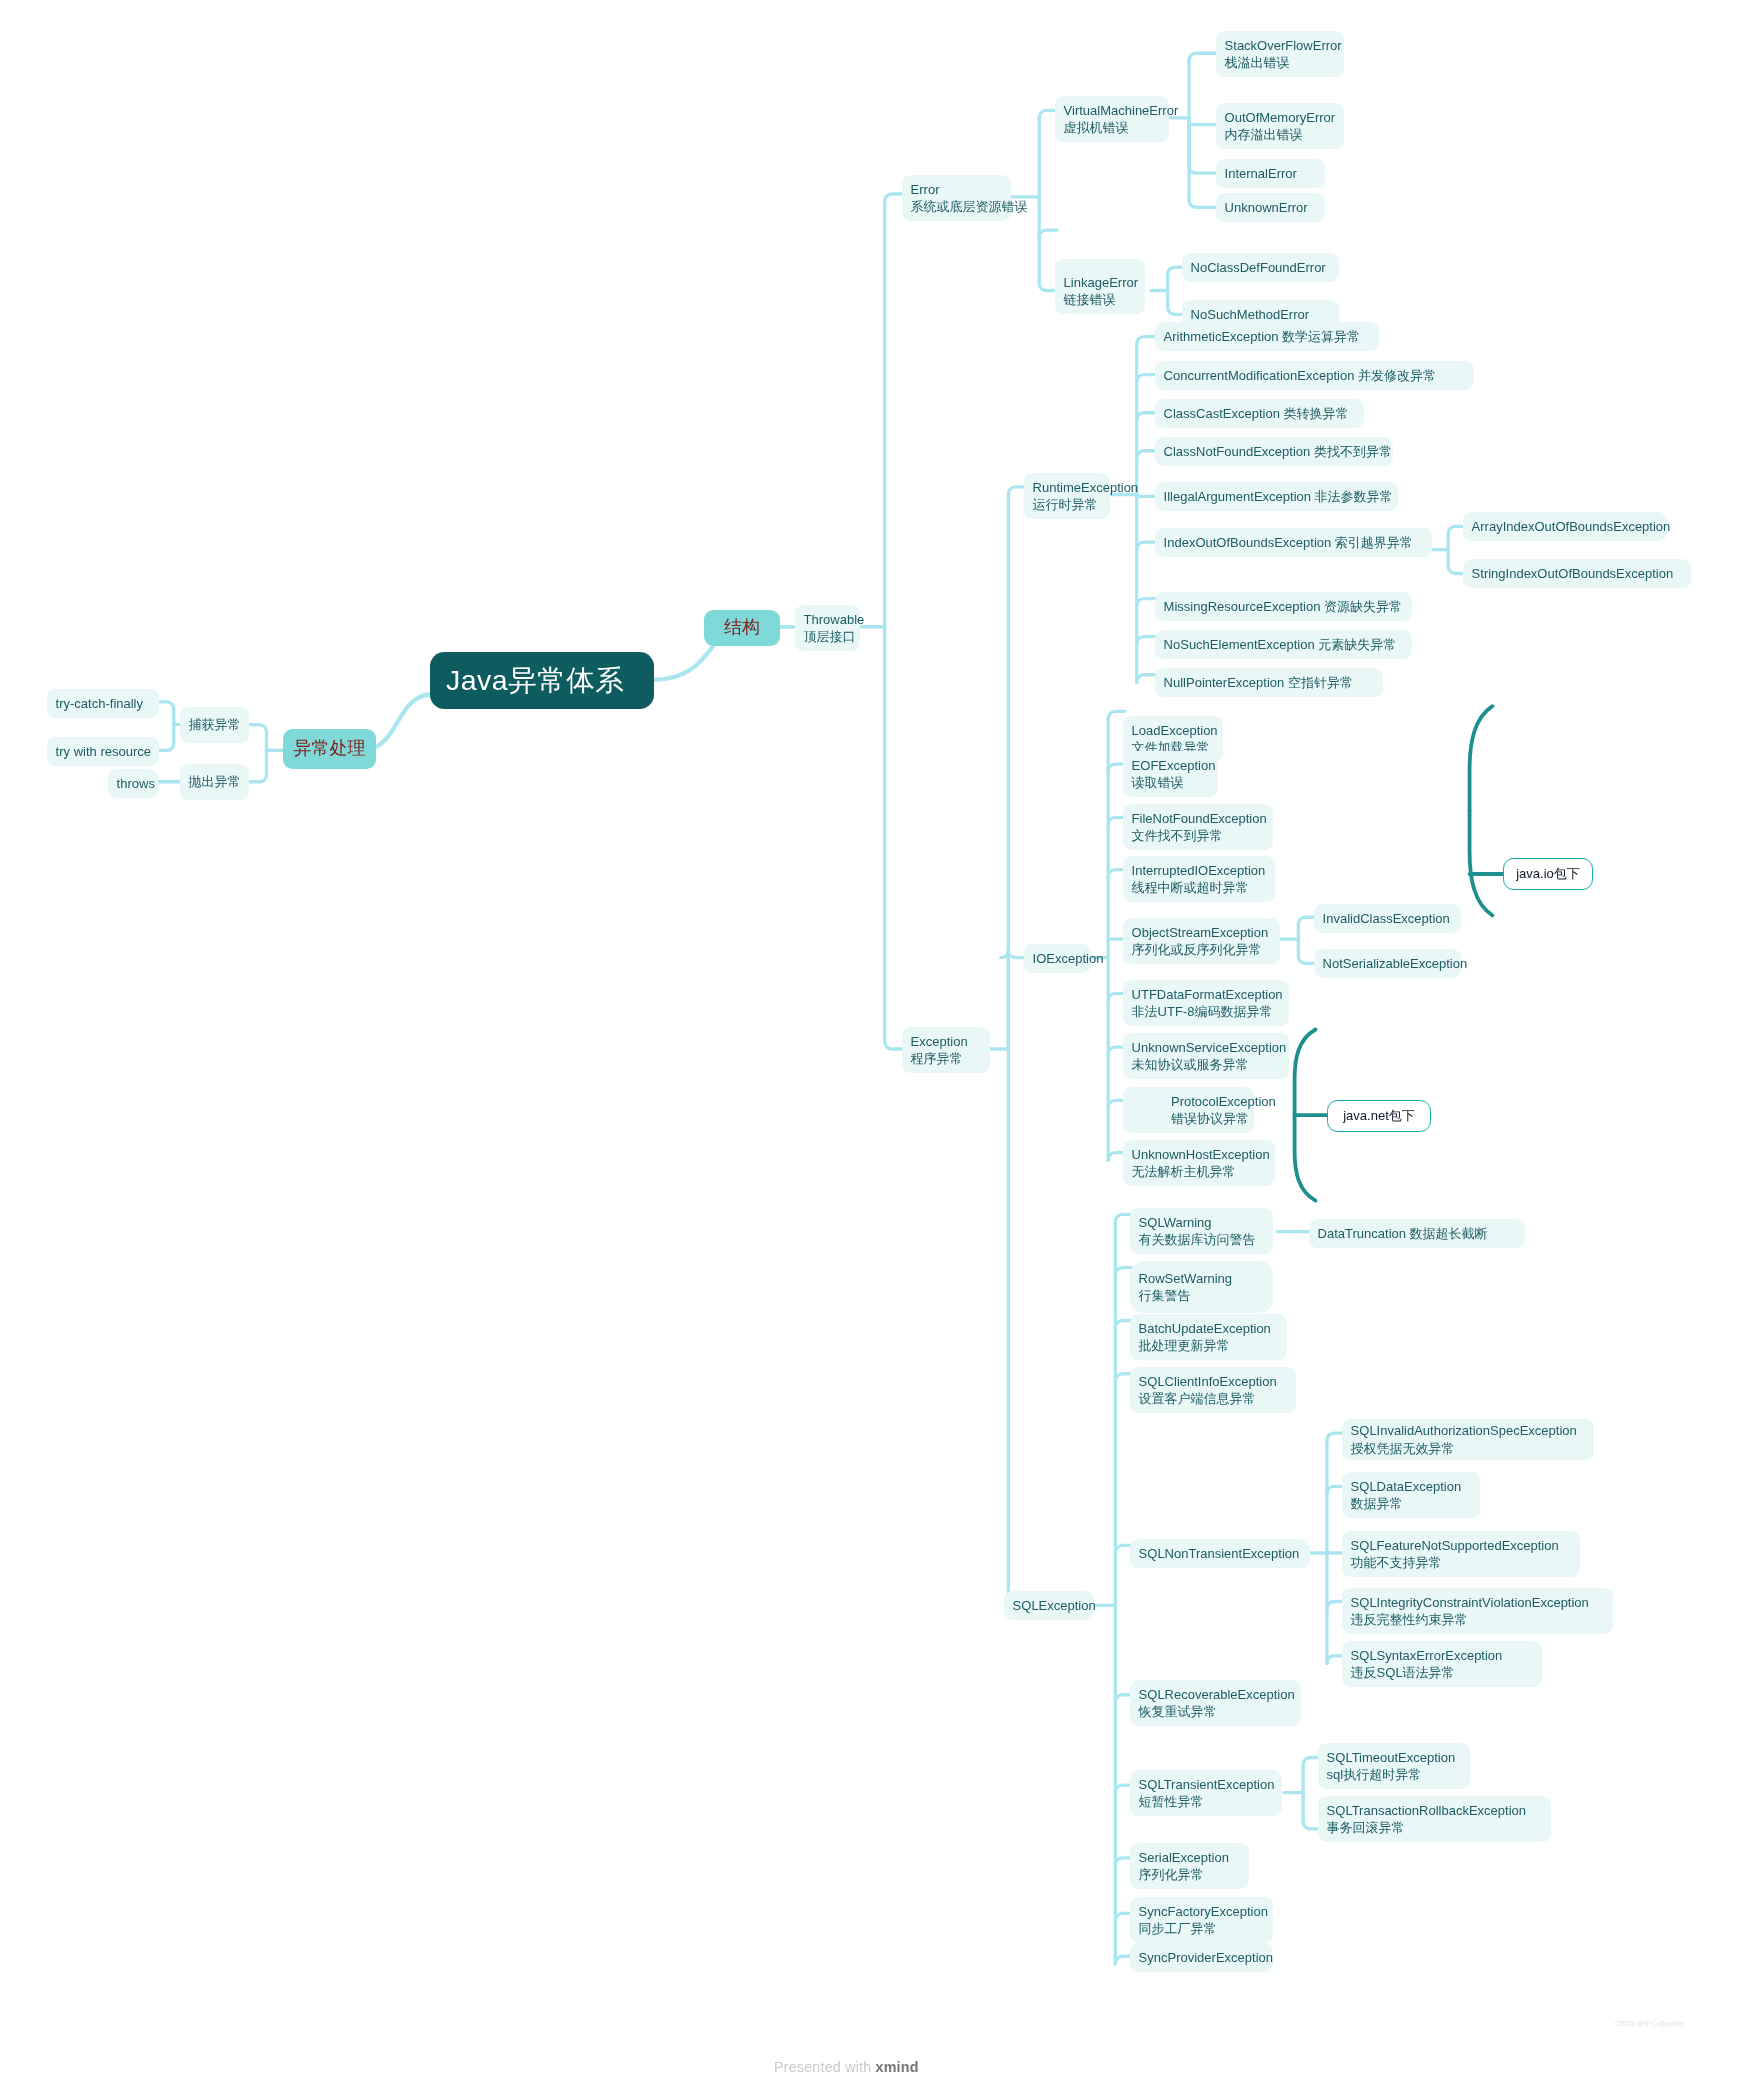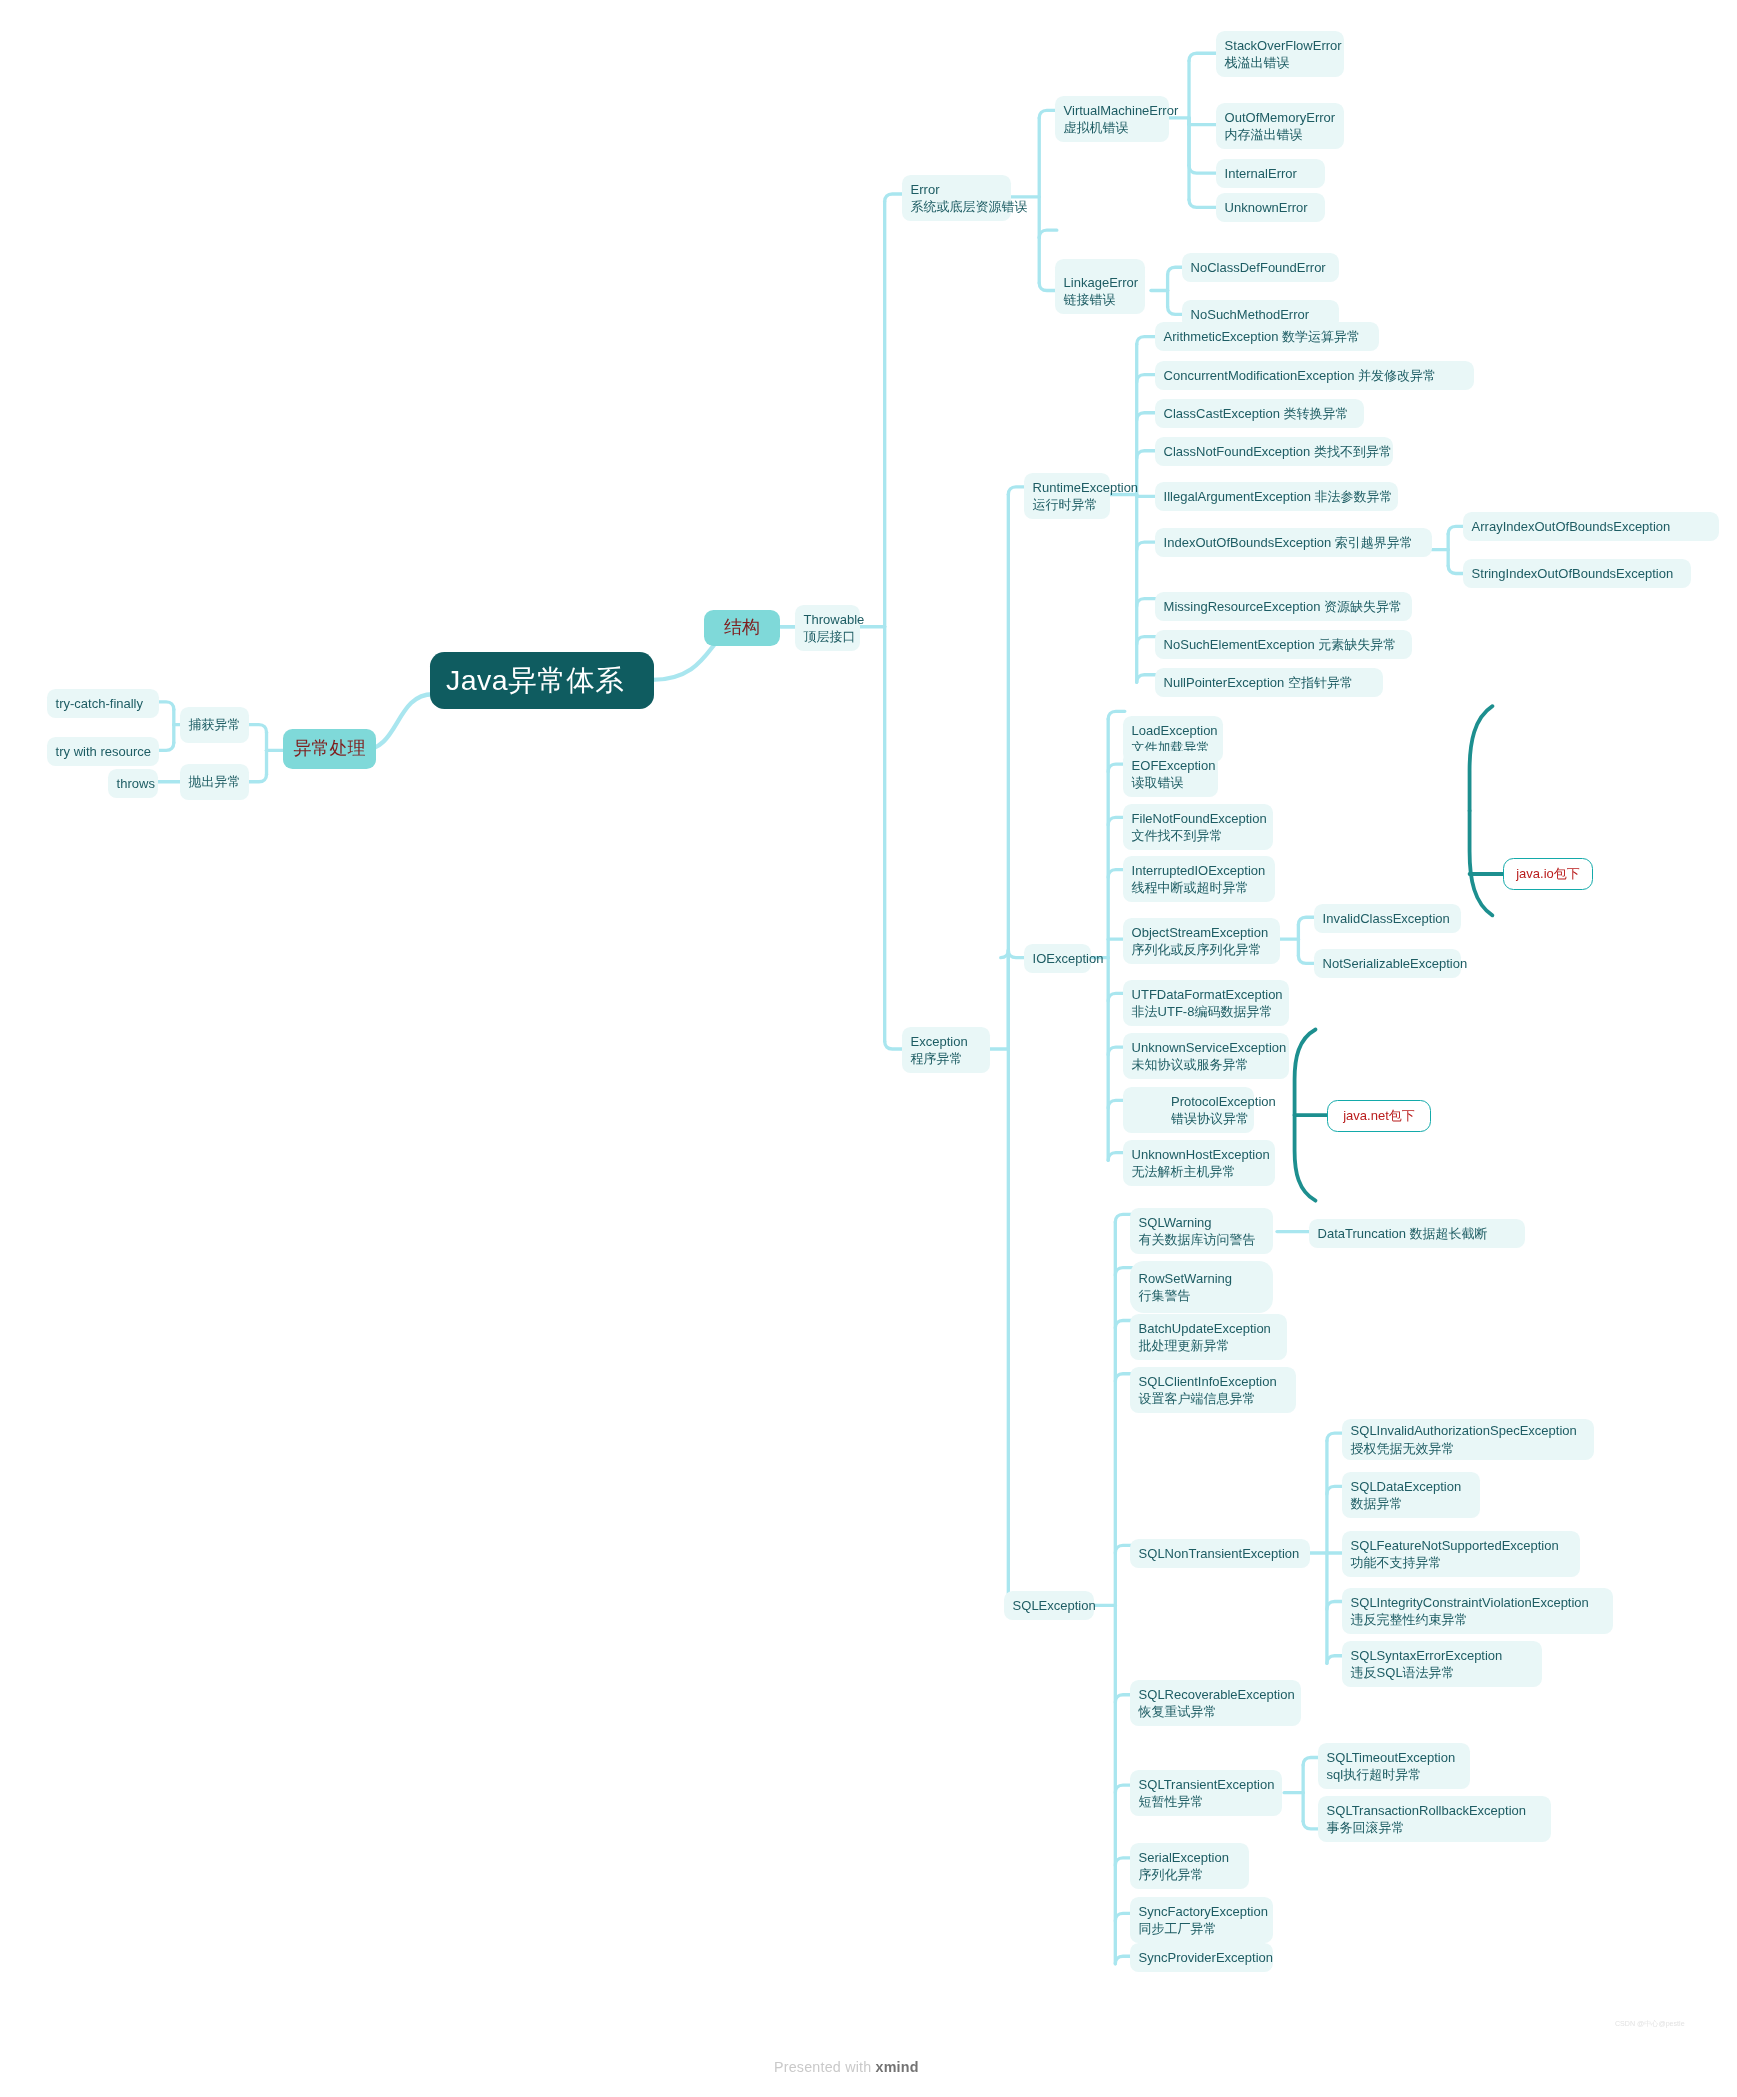--- a/index.html
+++ b/index.html
@@ -49,21 +49,21 @@
     border-radius:9.5px;
     padding:5.7px 10.5px;
   }
   
   .node.t1{font-size:13px;}
   
   .node.group{
     background:#ffffff;
     border:1.9px solid #13aaaa;
     border-radius:10.5px;
-    color:#b91c1c;
+    color:#0f172a;
     font-size:13px;
     padding:5.2px 10.5px;
   }
   .watermark{
     position:absolute;
     color:#c9c9c9;
     font-size:14.3px;
     letter-spacing:0.2px;
     white-space:nowrap;
   }
@@ -263,21 +263,21 @@
 
   <div class="node t1" style="left:1024px;top:473px;width:86px;height:46px;">RuntimeException
 运行时异常</div>
 
   <div class="node t1" style="left:1155px;top:322px;width:224px;height:28.5px;">ArithmeticException 数学运算异常</div>
   <div class="node t1" style="left:1155px;top:361px;width:319px;height:28.5px;">ConcurrentModificationException 并发修改异常</div>
   <div class="node t1" style="left:1155px;top:399px;width:209px;height:28.5px;">ClassCastException 类转换异常</div>
   <div class="node t1" style="left:1155px;top:437px;width:238px;height:28.5px;">ClassNotFoundException 类找不到异常</div>
   <div class="node t1" style="left:1155px;top:482px;width:243px;height:28.5px;">IllegalArgumentException 非法参数异常</div>
   <div class="node t1" style="left:1155px;top:528px;width:277px;height:28.5px;">IndexOutOfBoundsException 索引越界异常</div>
-  <div class="node t1" style="left:1463px;top:512px;width:256px;height:28.5px;">ArrayIndexOutOfBoundsException</div>
+  <div class="node t1" style="left:1463px;top:512px;width:204px;height:28.5px;">ArrayIndexOutOfBoundsException</div>
   <div class="node t1" style="left:1463px;top:559px;width:228px;height:28.5px;">StringIndexOutOfBoundsException</div>
   <div class="node t1" style="left:1155px;top:592px;width:257px;height:28.5px;">MissingResourceException 资源缺失异常</div>
   <div class="node t1" style="left:1155px;top:630px;width:257px;height:28.5px;">NoSuchElementException 元素缺失异常</div>
   <div class="node t1" style="left:1155px;top:668px;width:228px;height:28.5px;">NullPointerException 空指针异常</div>
 
   <div class="node t1" style="left:1024px;top:944px;width:67px;height:28.5px;">IOException</div>
 
   <div class="node t1" style="left:1123px;top:716px;width:100px;height:46px;">LoadException
 文件加载异常</div>
   <div class="node t1" style="left:1123px;top:751px;width:95px;height:46px;">EOFException

